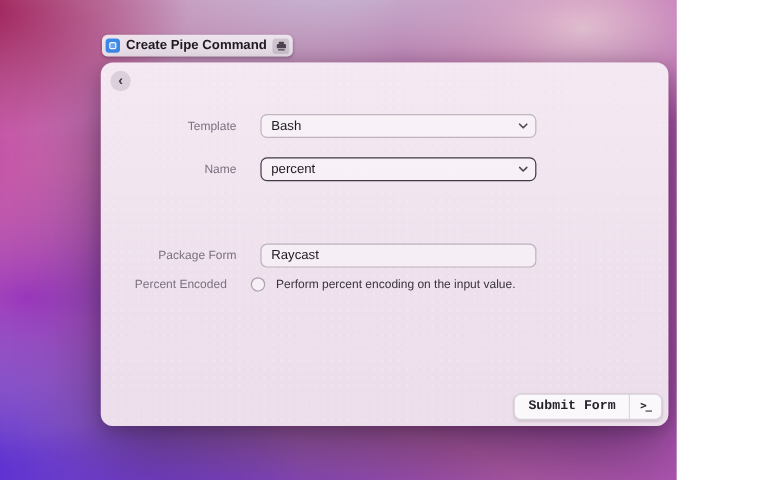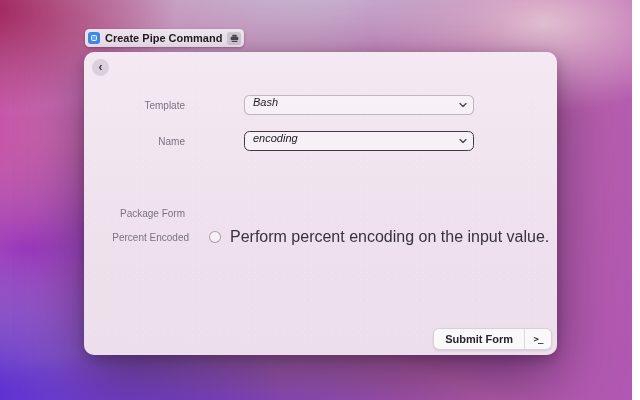--- a/index.html
+++ b/index.html
@@ -1,19 +1,19 @@
 <!DOCTYPE html>
 <html><head>
 <meta charset="utf-8">
 <style>
   * { margin:0; padding:0; box-sizing:border-box; }
   html,body { width:640px; height:400px; overflow:hidden; }
   body { font-family:"Liberation Sans","DejaVu Sans",sans-serif; }
 
-  #screen { position:relative; width:632px; height:400px; overflow:hidden; }
+  #screen { position:relative; width:564px; height:400px; overflow:hidden; }
 
   
   .wallpaper {
     position:absolute; inset:0;
     background:
       radial-gradient(55% 45% at -4% 2%,  #9e1c55 0%, rgba(158,28,85,0) 58%),
       radial-gradient(60% 55% at 50% -12%, #c6c7dd 0%, rgba(198,199,221,0) 60%),
       radial-gradient(50% 40% at 86% 6%,  #e3c0d2 0%, rgba(227,192,210,0) 55%),
       radial-gradient(75% 60% at -10% 32%, #c4409f 0%, rgba(196,64,159,0) 60%),
       radial-gradient(85% 55% at -8% 98%, #4e23d4 0%, rgba(78,35,212,0) 62%),
@@ -58,53 +58,53 @@
 
   .back-btn {
     position:absolute; left:8px; top:7px; width:17px; height:17px; border-radius:50%;
     background:rgba(112,92,116,0.18); border:none; cursor:pointer;
     display:flex; align-items:center; justify-content:center;
     font-size:12px; line-height:1; font-weight:700; color:#3c3542;
     font-family:inherit; padding:0 0 1px 0;
   }
 
   
-  .row { position:absolute; left:0; right:0; height:20px; display:flex; align-items:center;gap:39px; }
+  .row { position:absolute; left:12px; right:0; height:20px; display:flex; align-items:center; }
   .row-label { width:101px; text-align:right; font-size:10px; color:#7b7181; flex:none; }
   .row-field { margin-left:20px; width:230px; height:20px; position:relative; }
 
   .control {
     width:100%; height:100%;
     border:1px solid rgba(70,55,75,0.32); border-radius:5.5px;
     background:rgba(255,255,255,0.42);
-    display:flex; padding:0 8px;
-    font-size:11px; color:#1d1922; font-family:inherit; cursor:pointer;font-style:italic;
+    display:flex; align-items:center; padding:0 8px;
+    font-size:11px; color:#1d1922; font-family:inherit; cursor:pointer;
   }
   .control.focused { border:1.5px solid #403a46; }
   input.control { cursor:text; outline:none; }
   .select-chevron { position:absolute; right:7px; top:50%; transform:translateY(-50%); display:flex; }
 
   .checkbox-row { position:absolute; left:4px; right:0; top:179px; height:12px; display:flex; align-items:center; }
   .checkbox {
     margin-left:20px; width:12px; height:12px; border-radius:50%; flex:none;
     border:1px solid rgba(70,55,75,0.42); background:rgba(255,255,255,0.5); cursor:pointer;
   }
-  .checkbox-desc { margin-left:9px; font-size:16px; color:#38323f; }
+  .checkbox-desc { margin-left:9px; font-size:10px; color:#38323f; }
 
   
   .footer-group {
     position:absolute; right:5px; bottom:5px; height:22px;
     display:flex; align-items:stretch; overflow:hidden;
     background:rgba(252,249,252,0.95);
     border:1px solid rgba(40,25,45,0.18); border-radius:6px;
     box-shadow:0 1px 2px rgba(0,0,0,0.1);
   }
   .submit-btn {
     border:none; background:transparent; padding:0 11px; cursor:pointer;
-    font-size:11px; font-weight:600; color:#27222c; font-family:Liberation Sans, sans-serif;
+    font-size:11px; font-weight:600; color:#27222c; font-family:Liberation Mono, monospace;
     display:flex; align-items:center;
   }
   .footer-divider { width:1px; background:rgba(40,25,45,0.15); }
   .terminal-btn {
     width:26px; border:none; background:transparent; cursor:pointer;
     display:flex; align-items:center; justify-content:center;
     font-family:"DejaVu Sans Mono",monospace; font-size:9px; font-weight:700; color:#27222c;
     letter-spacing:-1px;
   }
 </style>
@@ -146,35 +146,38 @@
               </svg>
           </span>
         </div>
       </div>
     </div>
 
     <div class="row" style="top:79px">
       <span class="row-label">Name</span>
       <div class="row-field">
         <div class="control focused">
-          <span>encoding</span>
+          <span>percent</span>
           <span class="select-chevron">
             <svg width="8" height="5" viewBox="0 0 8 5">
                 <polyline points="1,1 4,4 7,1" fill="none" stroke="#4a444f" stroke-width="1.3" stroke-linecap="round" stroke-linejoin="round"></polyline>
               </svg>
           </span>
         </div>
       </div>
     </div>
 
     <div class="row" style="top:115px">
     </div>
 
     <div class="row" style="top:151px">
       <span class="row-label">Package Form</span>
+      <div class="row-field">
+        <input class="control" type="text" value="Raycast" style="">
+      </div>
     </div>
 
     <div class="checkbox-row">
       <span class="row-label">Percent Encoded</span>
       <span class="checkbox"></span>
       <span class="checkbox-desc">Perform percent encoding on the input value.</span>
     </div>
 
     <div class="footer-group">
       <button class="submit-btn">Submit Form</button>

